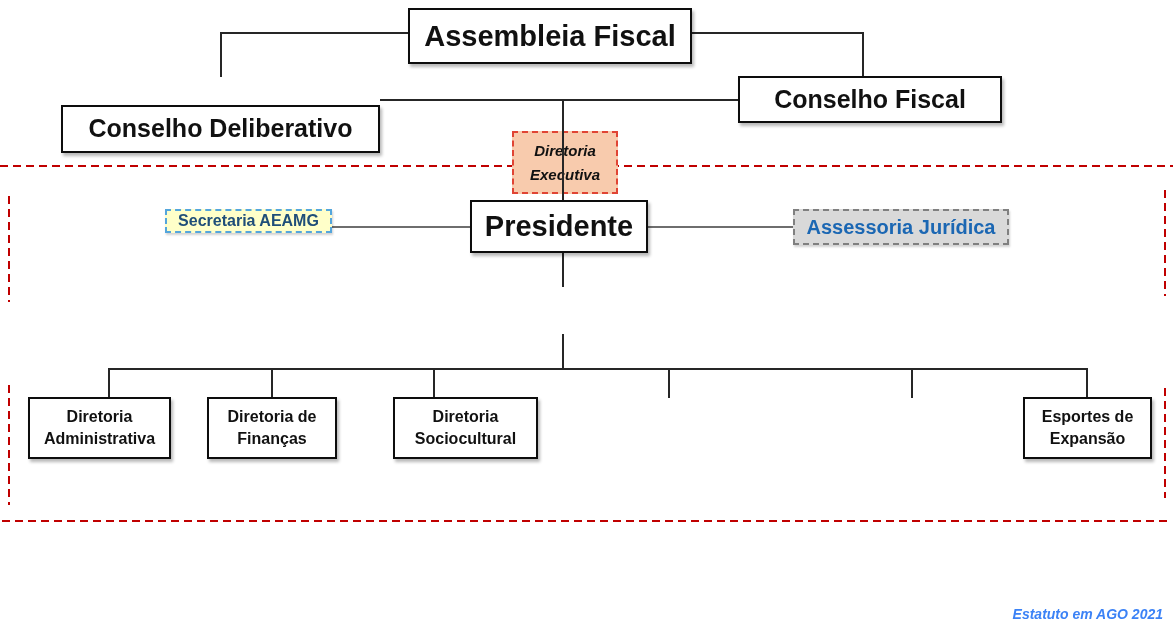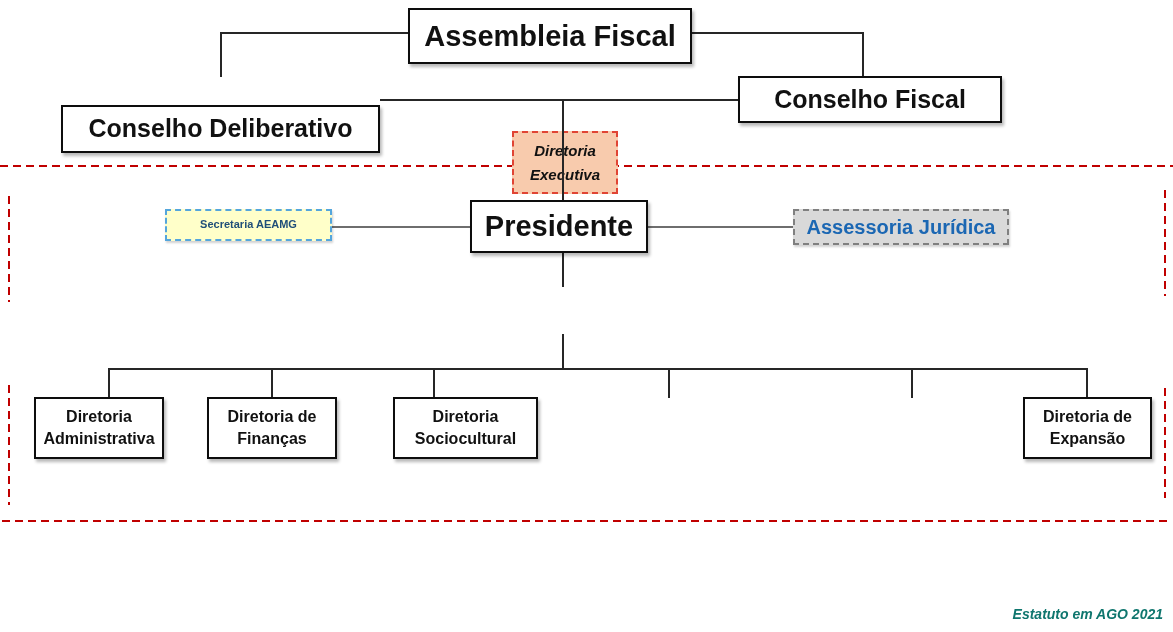--- a/index.html
+++ b/index.html
@@ -33,26 +33,26 @@
   .n-exec{
     left:512px;top:131px;width:106px;height:63px;
     background:var(--exec-fill);
     border:2px dashed var(--exec-border);
     box-shadow:none;
     font-size:15px;font-style:italic;
     line-height:1.55;
     z-index:2;
   }
   .n-secretaria{
-    left:165px;top:209px;width:167px;height:32px;
+    left:165px;top:209px;width:167px;height:24px;
     background:var(--secretaria-fill);
     border:2px dashed var(--secretaria-border);
     color:var(--secretaria-text);
     box-shadow:1px 2px 2px rgba(0,0,0,0.18);
-    font-size:11px;
+    font-size:16px;
   }
   .n-assessoria{
     left:793px;top:209px;width:216px;height:36px;
     background:var(--assessoria-fill);
     border:2px dashed var(--assessoria-border);
     color:var(--assessoria-text);
     box-shadow:1px 2px 2px rgba(0,0,0,0.18);
     font-size:20px;
   }
 
@@ -69,21 +69,21 @@
     background:repeating-linear-gradient(90deg,var(--dashed-region) 0 8px,transparent 8px 13px);
   }
   .dash-v{
     position:absolute;width:2px;z-index:1;
     background:repeating-linear-gradient(180deg,var(--dashed-region) 0 8px,transparent 8px 13px);
   }
 
   
   .footnote{
     position:absolute;right:10px;top:606px;
-    font-size:14px;font-weight:bold;font-style:italic;color:#0f766e;
+    font-size:14px;font-weight:bold;font-style:italic;color:#3b82f6;
   }
 </style>
 </head>
 <body>
 
 <div id="stage">
 
   <div class="dash-h" style="left:0;top:165px;width:1173px;"></div>
   <div class="dash-h" style="left:2px;top:520px;width:1166px;"></div>
   <div class="dash-v" style="left:8px;top:196px;height:106px;"></div>
@@ -131,28 +131,28 @@
 
   <div class="node n-presidente">
     <span>Presidente</span>
   </div>
 
   <div class="node n-assessoria">
     <span>Assessoria Jurídica</span>
   </div>
 
 
-  <div class="node n-diretoria" style="left:34px;width:130px;">
+  <div class="node n-diretoria" style="left:28px;width:143px;">
     <span>Diretoria Administrativa</span>
   </div>
   <div class="node n-diretoria" style="left:207px;width:130px;">
     <span>Diretoria de Finanças</span>
   </div>
   <div class="node n-diretoria" style="left:362px;width:145px;margin-left:31px;">
     <span>Diretoria Sociocultural</span>
   </div>
   <div class="node n-diretoria" style="left:1023px;width:129px;">
-    <span>Diretoria de Expansão</span>
+    <span>Esportes de Expansão</span>
   </div>
 
   <div class="footnote">Estatuto em AGO 2021</div>
 
 </div>
 
 </body></html>

